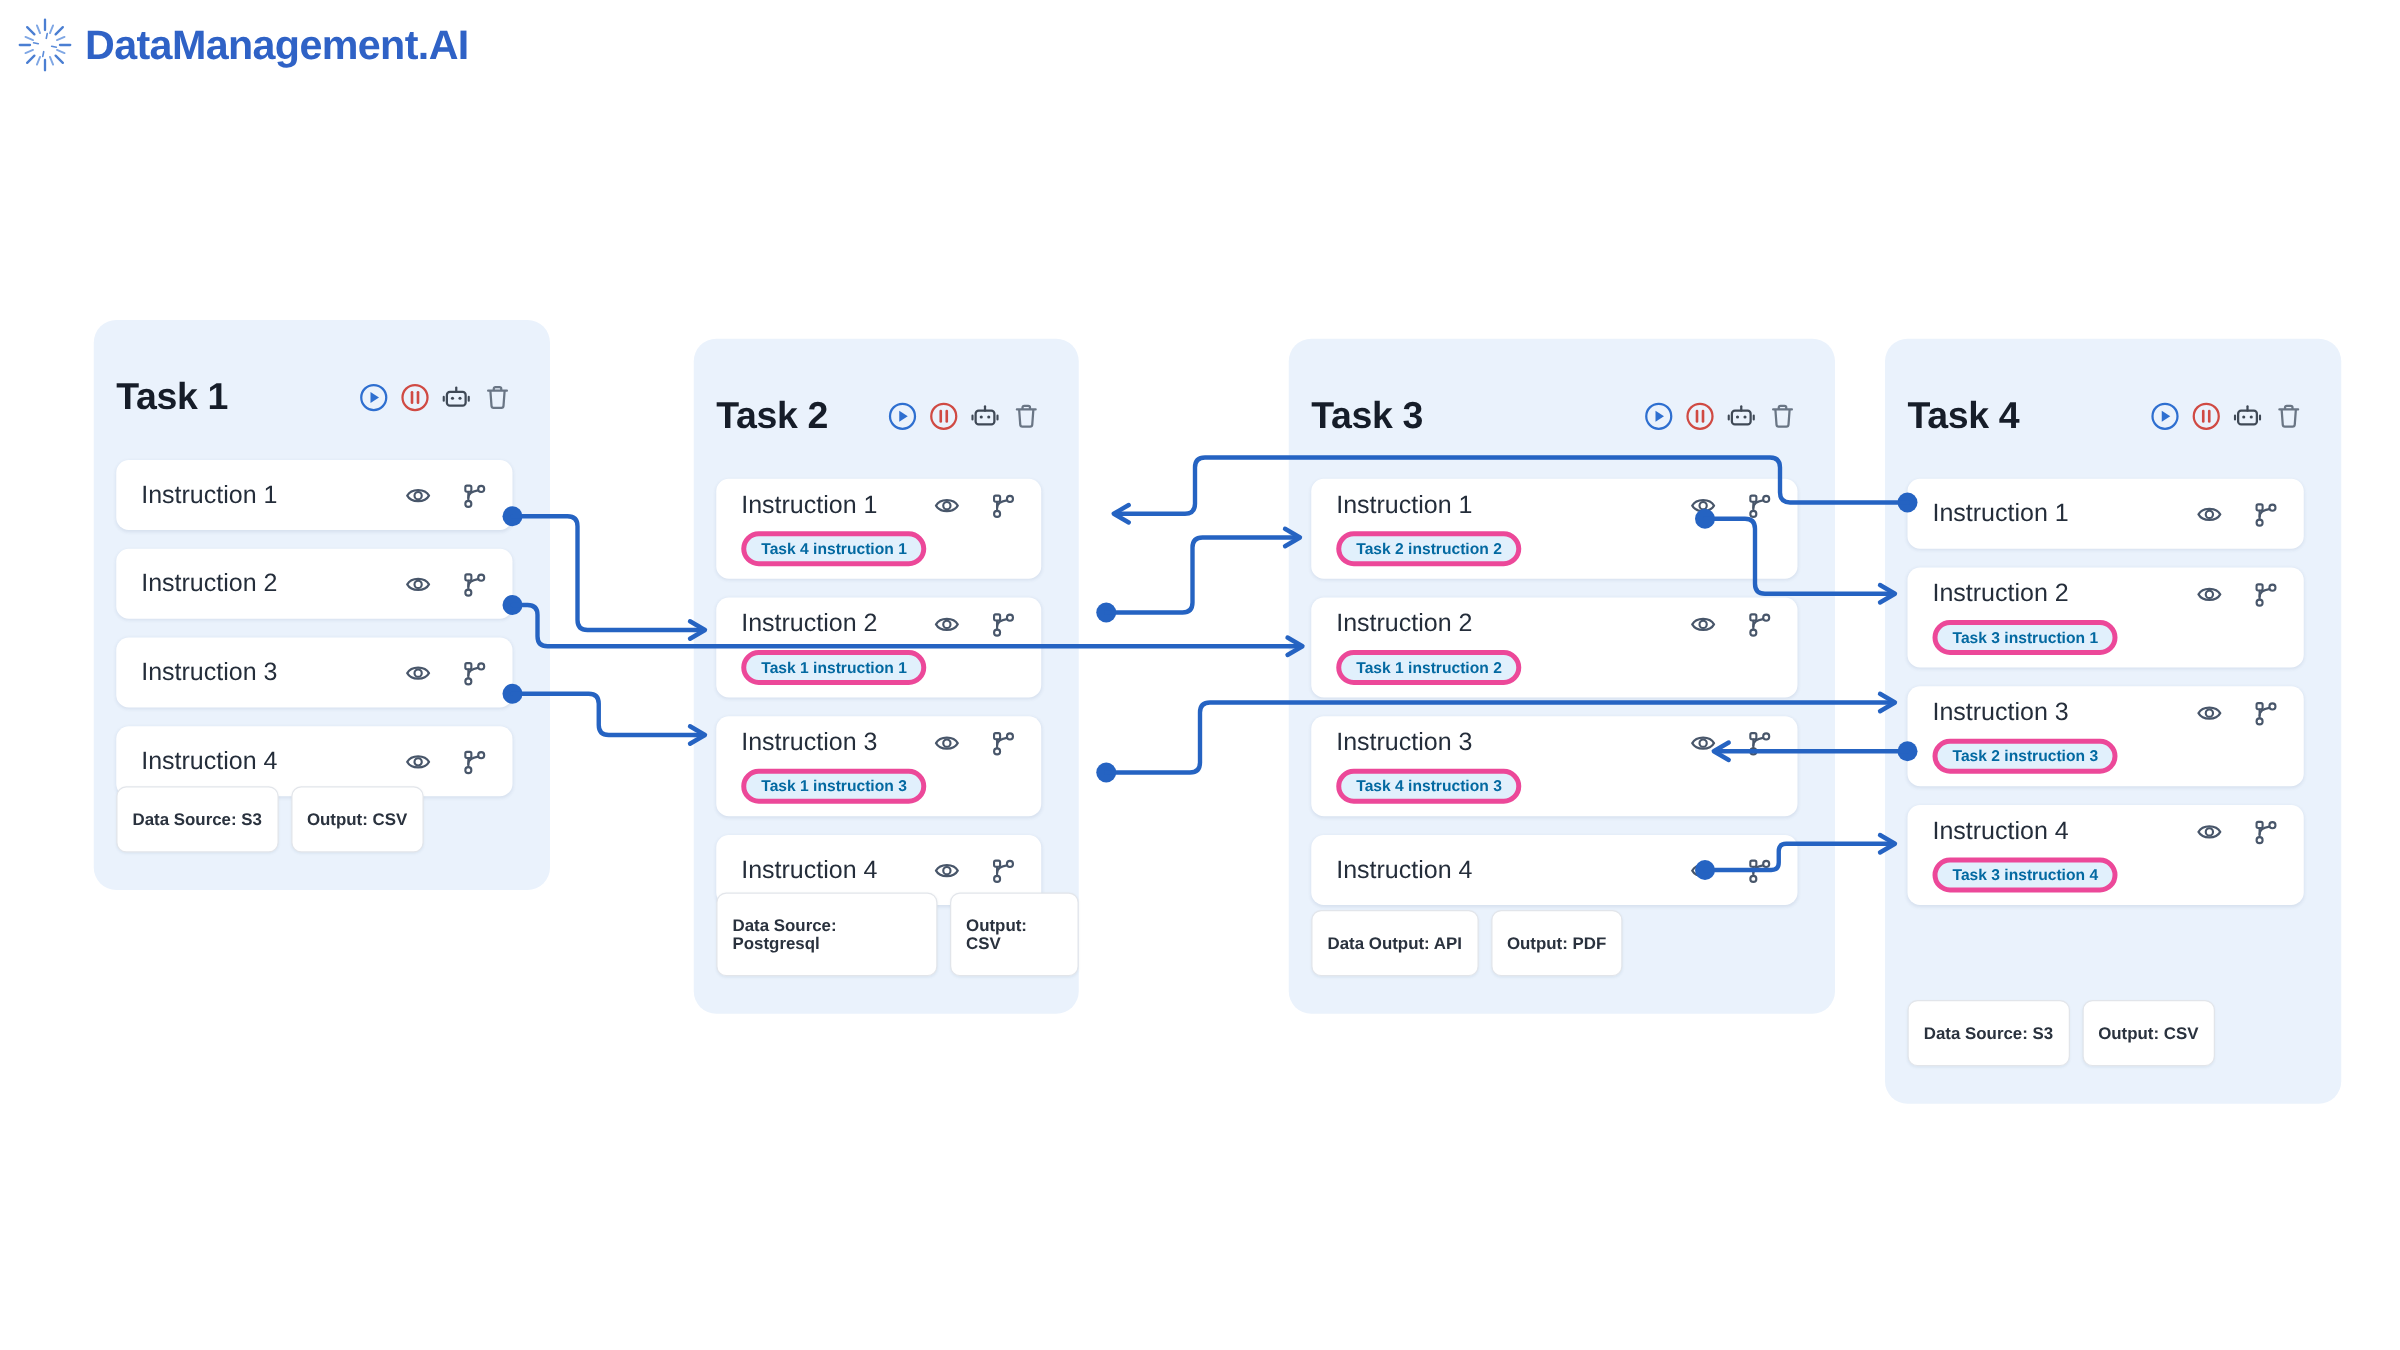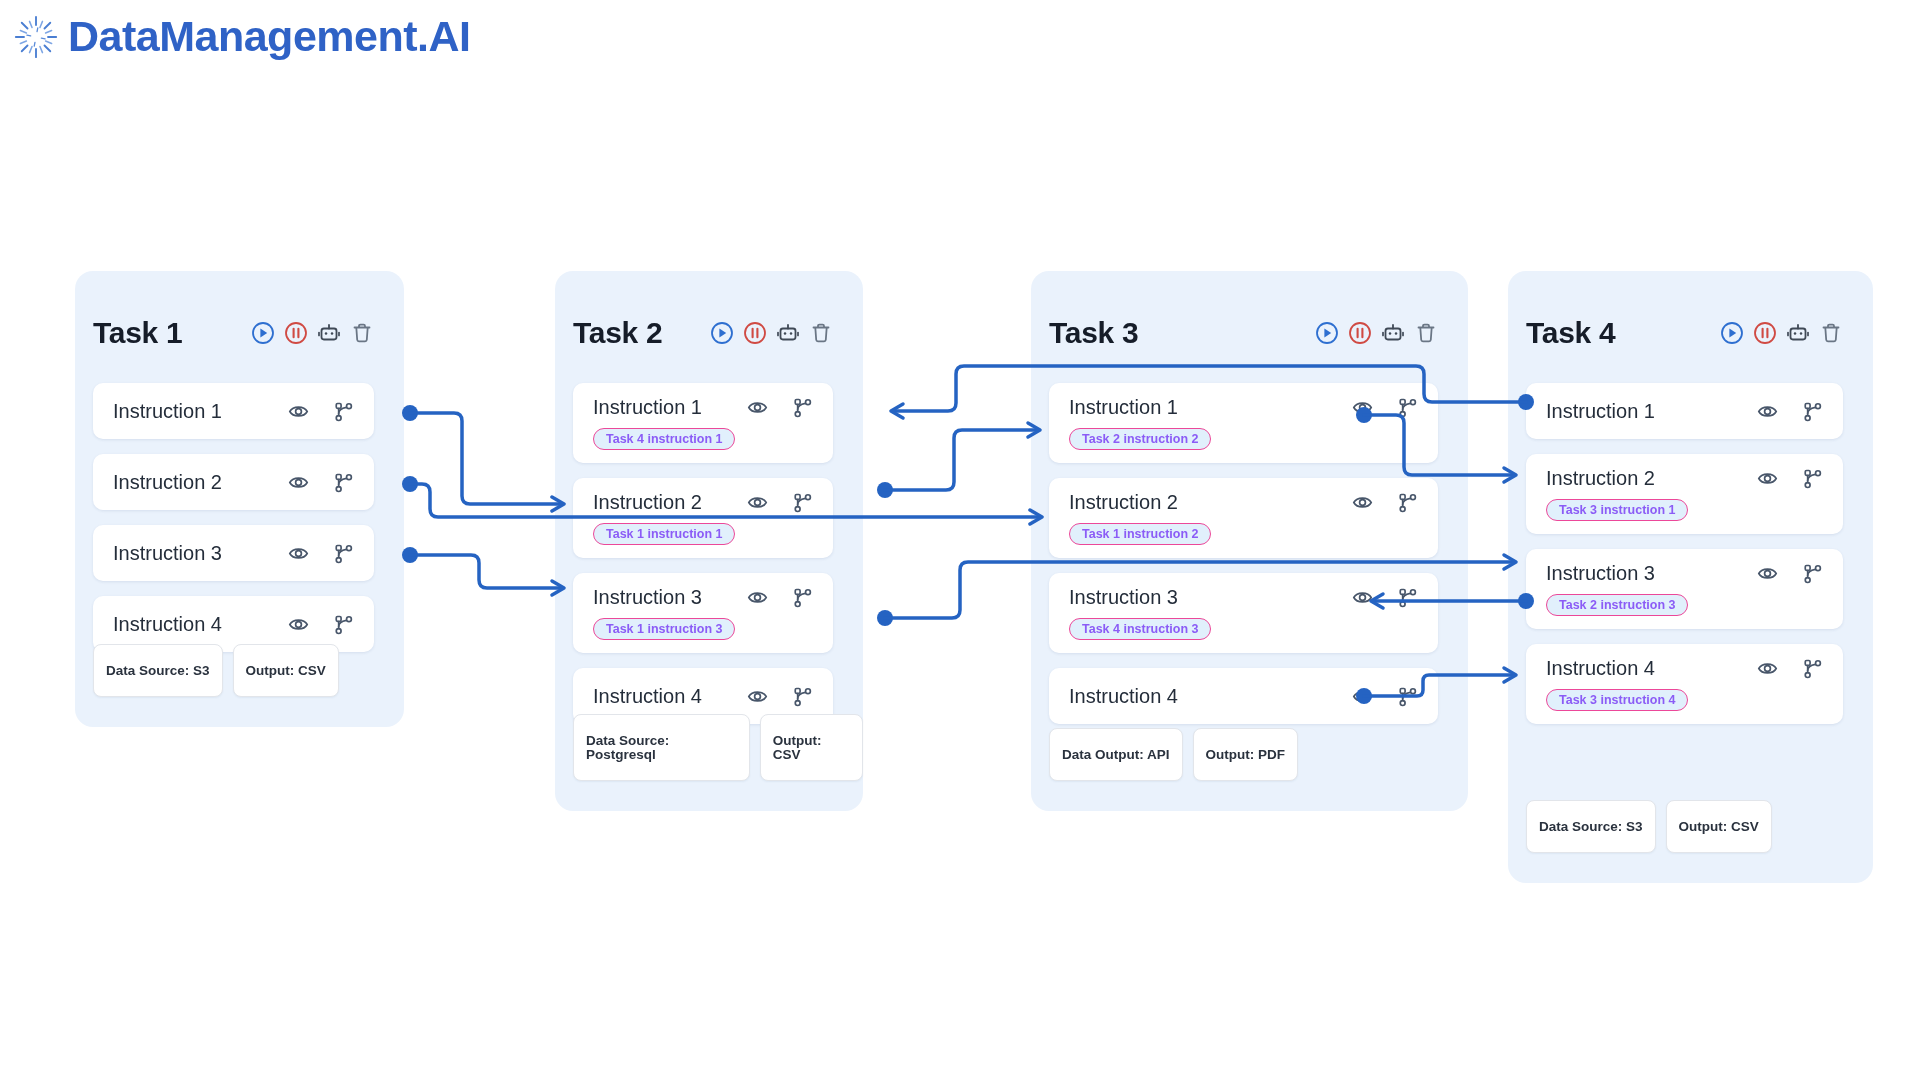--- a/index.html
+++ b/index.html
@@ -1,21 +1,21 @@
 <!DOCTYPE html>
 <html><head>
 <meta charset="utf-8">
 <style>
   html,body{margin:0;padding:0;background:#ffffff;font-family:"Liberation Sans",sans-serif;}
   .stage{position:relative;width:1920px;height:1080px;overflow:hidden;background:#ffffff;}
 
   
   .logo{position:absolute;left:12px;top:12px;display:flex;align-items:center;gap:8px;}
   .logo-mark{width:48px;height:48px;}
-  .logo-text{font-size:43px;font-weight:700;color:#2f62c6;letter-spacing:-0.5px;}
+  .logo-text{font-size:33px;font-weight:700;color:#2f62c6;letter-spacing:-0.5px;}
 
   
   .panel{position:absolute;background:#eaf2fc;border-radius:18px;box-sizing:border-box;
          padding:40px 30px 0 18px;}
   .panel-head{display:flex;justify-content:space-between;align-items:center;height:44px;margin-bottom:28px;}
   .task-title{margin:0;font-size:30px;font-weight:700;color:#161d29;letter-spacing:-0.3px;}
   .actions{display:flex;align-items:center;gap:9px;}
   .act{display:inline-flex;width:24px;height:24px;cursor:pointer;}
   .act svg{width:100%;height:100%;}
 
@@ -23,22 +23,22 @@
         padding:16px 20px;margin-bottom:15px;display:flex;flex-direction:column;justify-content:center;
         box-sizing:border-box;}
   .card.plain{height:56px;}
   .card.badged{height:80px;}
   .card-row{display:flex;align-items:center;justify-content:space-between;}
   .ilabel{font-size:20px;font-weight:500;color:#242d3a;}
   .icons{display:flex;align-items:center;gap:24px;}
   .ric{display:inline-flex;width:21px;height:21px;cursor:pointer;}
   .ric svg{width:100%;height:100%;}
 
-  .badge{margin-top:9px;align-self:flex-start;background:#e1f0fc;border:1px solid #ec4899;
-         color:#8b5cf6;font-size:12.5px;font-weight:600;border-radius:999px;padding:4px 12px;
+  .badge{margin-top:9px;align-self:flex-start;background:#e1f0fc;border:4px solid #ec4899;
+         color:#0369a1;font-size:12.5px;font-weight:600;border-radius:999px;padding:4px 12px;
          line-height:1;}
 
   .meta{position:absolute;left:18px;bottom:30px;display:flex;gap:10px;}
   .chip{background:#ffffff;border:1px solid #e2e5ea;border-radius:8px;color:#2a323e;
         font-size:13.5px;font-weight:600;padding:19px 12px;line-height:1;
         box-shadow:0 1px 2px rgba(25,60,110,0.06);}
 
   
   .flow{position:absolute;left:0;top:0;width:1920px;height:1080px;pointer-events:none;z-index:5;}
   .flow path{fill:none;stroke:#2563c2;stroke-width:3.5;stroke-linecap:round;stroke-linejoin:round;}
@@ -112,21 +112,21 @@
       <g stroke="#5b8cda" stroke-width="1.2" stroke-linecap="round">
         <line x1="22" y1="13.5" x2="22" y2="17" transform="rotate(11 22 22)"></line>
         <line x1="22" y1="13.5" x2="22" y2="17" transform="rotate(101 22 22)"></line>
         <line x1="22" y1="13.5" x2="22" y2="17" transform="rotate(191 22 22)"></line>
         <line x1="22" y1="13.5" x2="22" y2="17" transform="rotate(281 22 22)"></line>
       </g>
     </svg>
     <span class="logo-text">DataManagement.AI</span>
   </div>
 
-  <section class="panel" style="left:75px;top:271px;width:329px;height:456px">
+  <section class="panel" style="left:75px;top:256px;width:365px;height:456px">
     <div class="panel-head">
       <h2 class="task-title">Task 1</h2>
       <div class="actions">
         <span class="act">
             <svg>
               <use href="#i-play"></use>
             </svg>
           </span>
         <span class="act">
             <svg>

